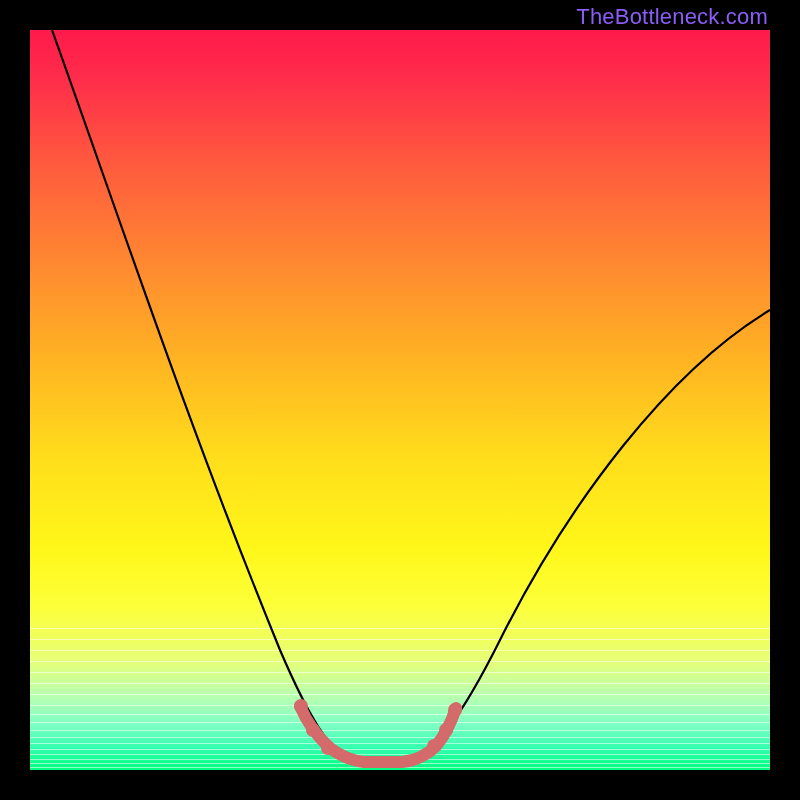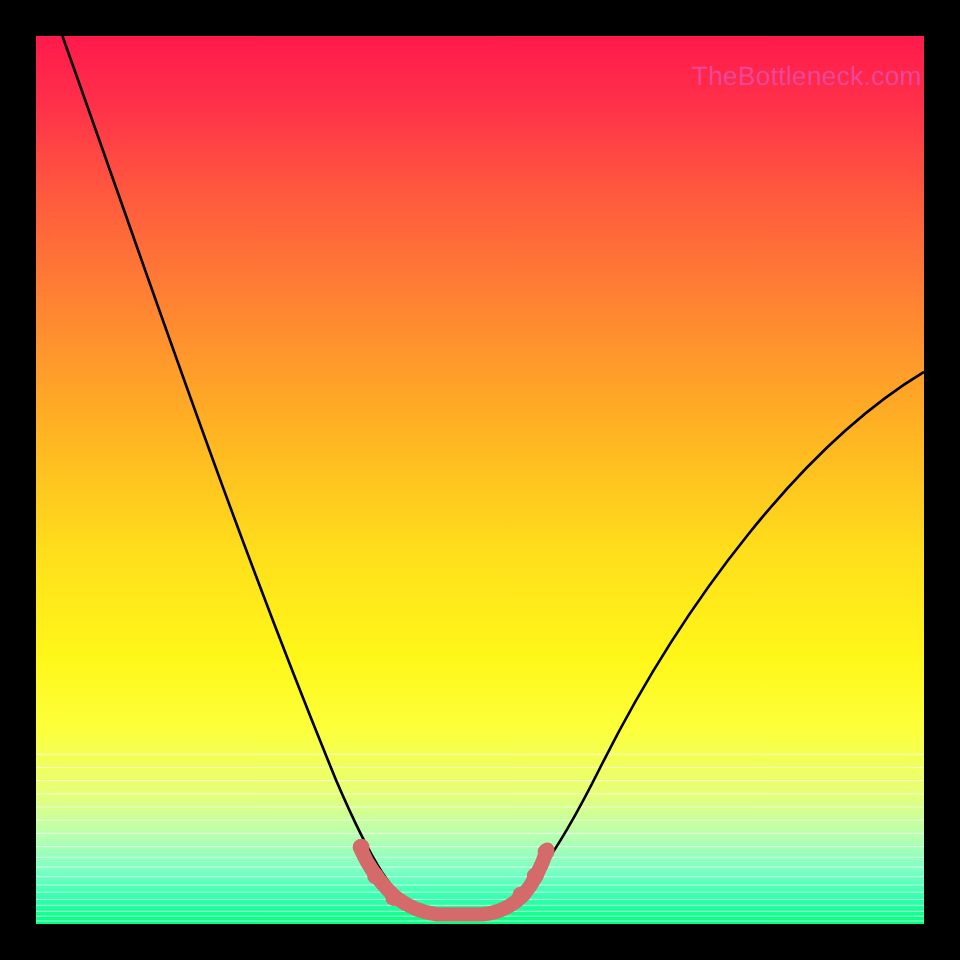--- a/index.html
+++ b/index.html
@@ -53,24 +53,23 @@
     position: absolute;
     left: 0;
     top: 0;
     width: 740px;
     height: 740px;
   }
   .watermark {
     position: absolute;
     top: 4px;
     right: 32px;
-    color: #ec4899;
+    color: #8b5cf6;
     font-size: 22px;
     letter-spacing: 0.2px;
-    margin-top: 47px;
   }
 </style>
 </head>
 <body>
 
 <div class="frame">
   <div class="gradient"></div>
 
   <div class="white-band" style="top:598px"></div>
   <div class="white-band" style="top:609px"></div>

